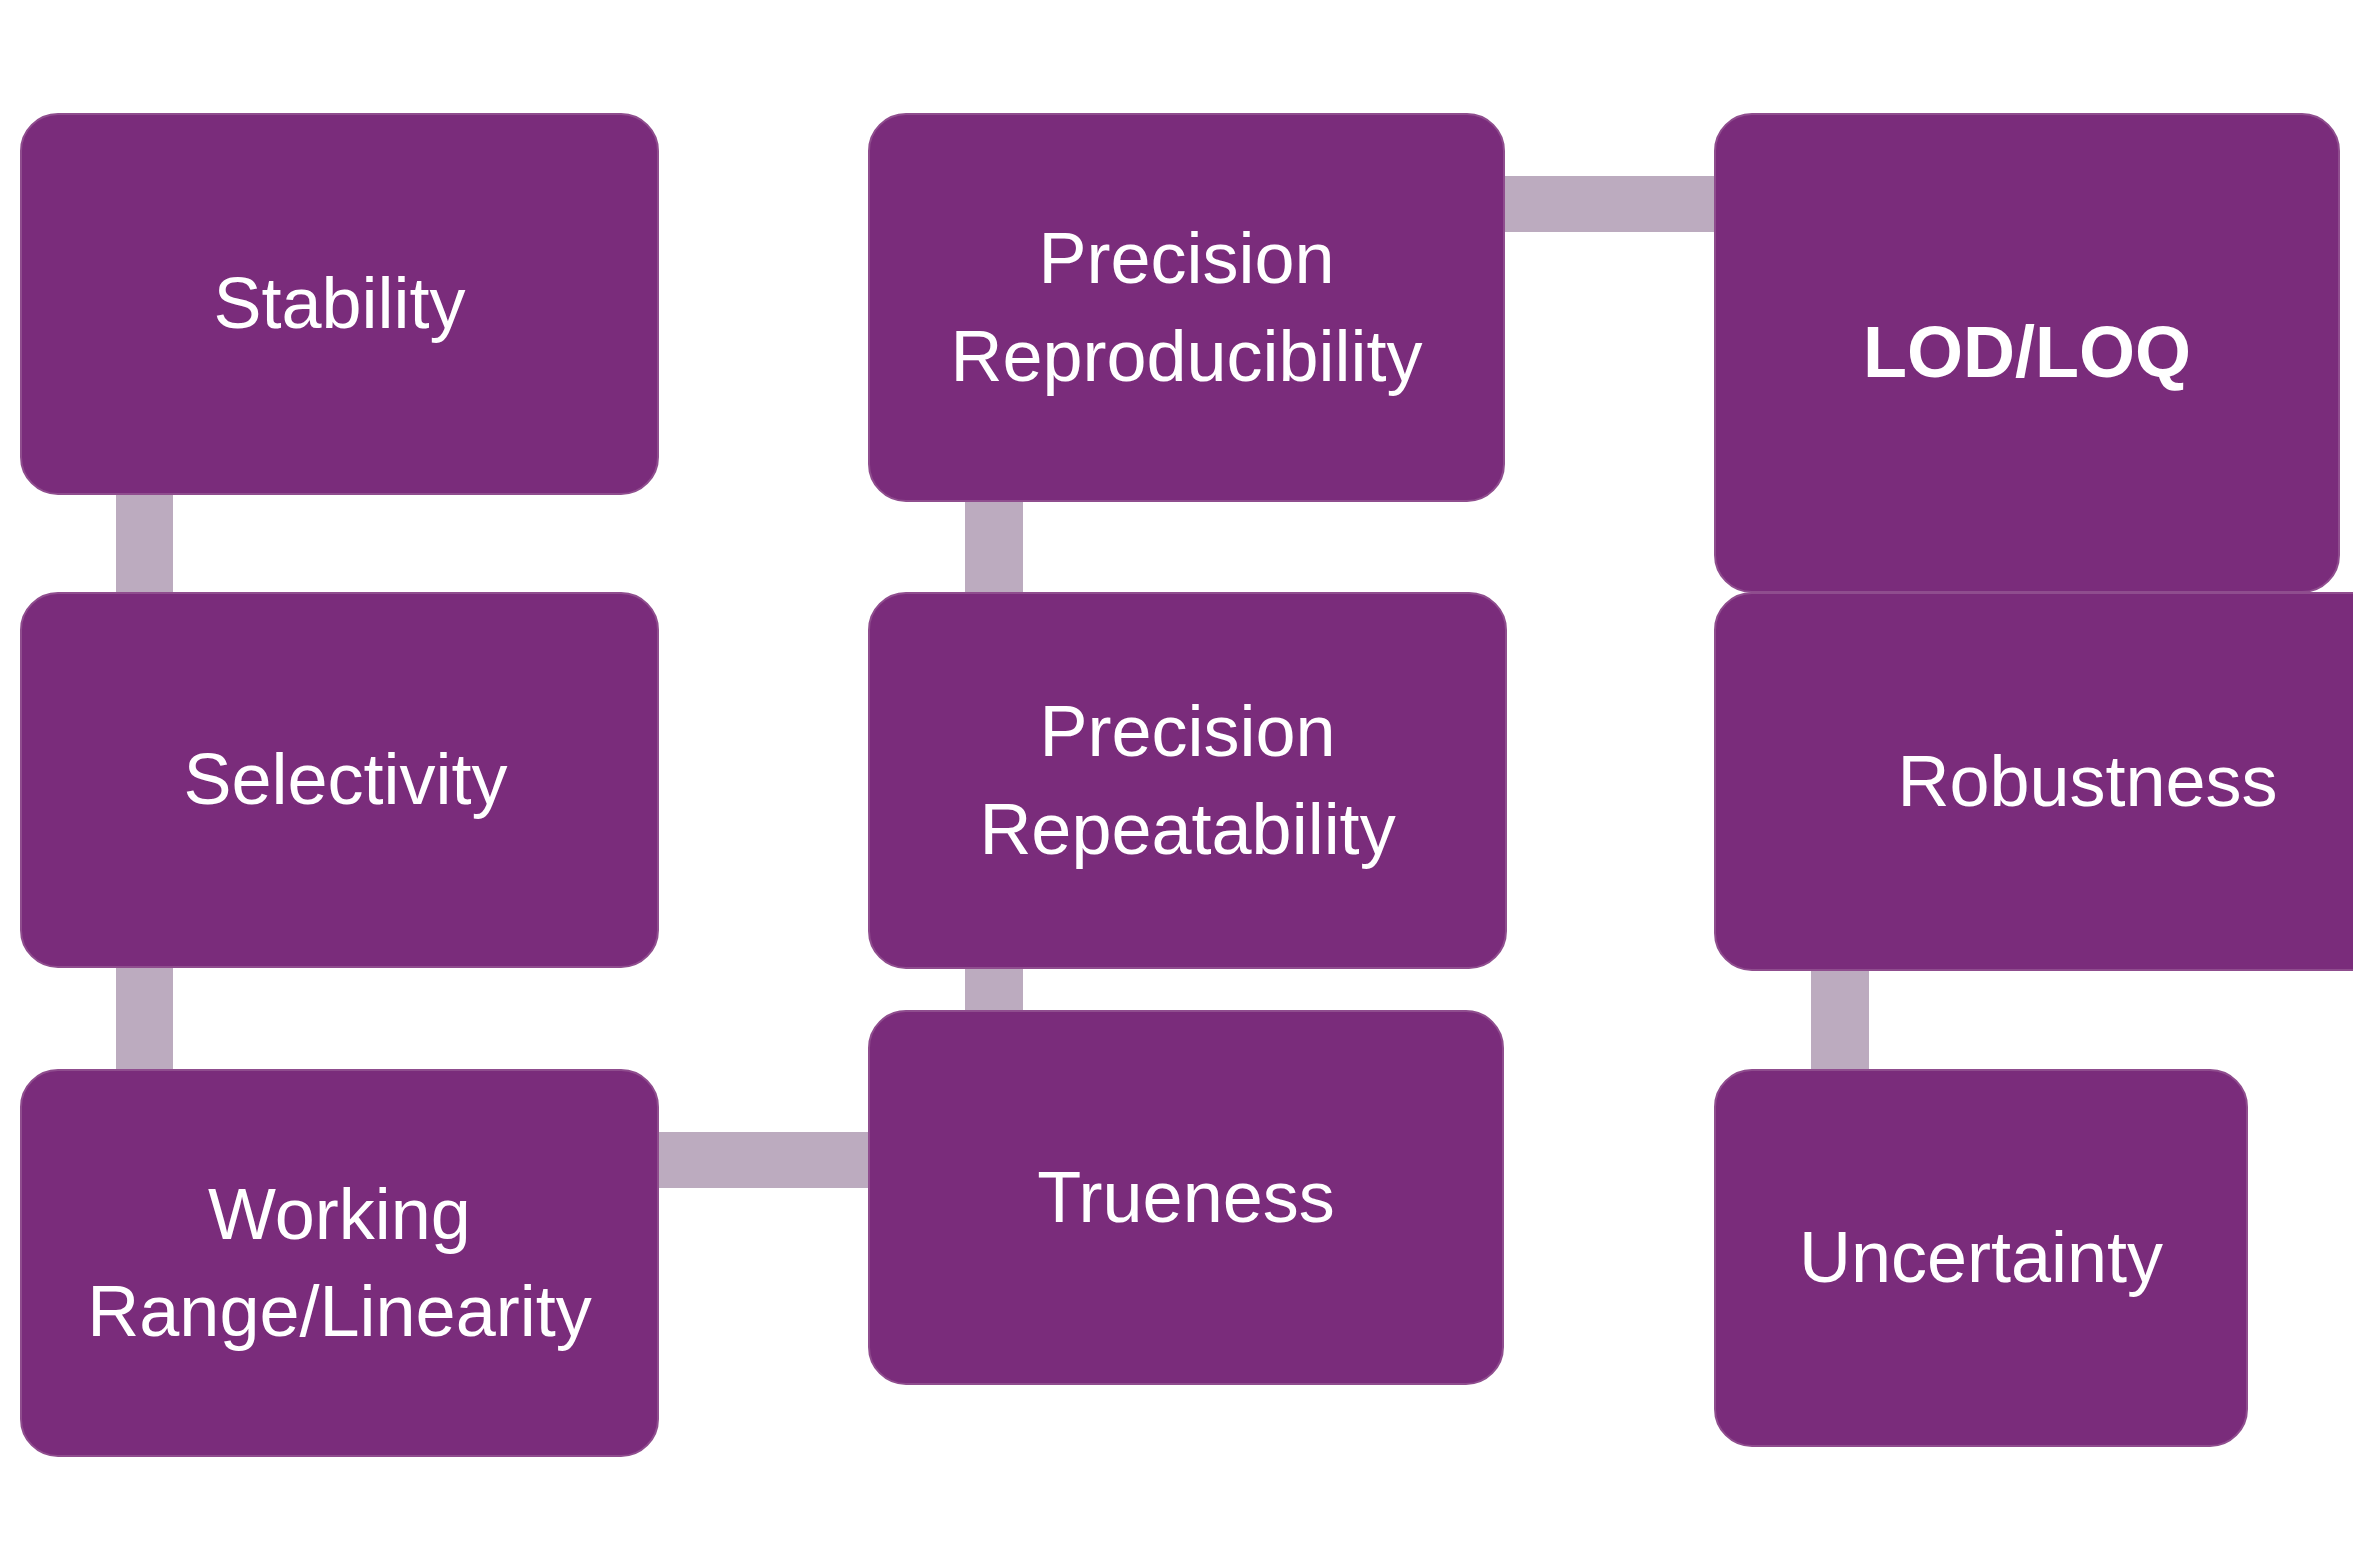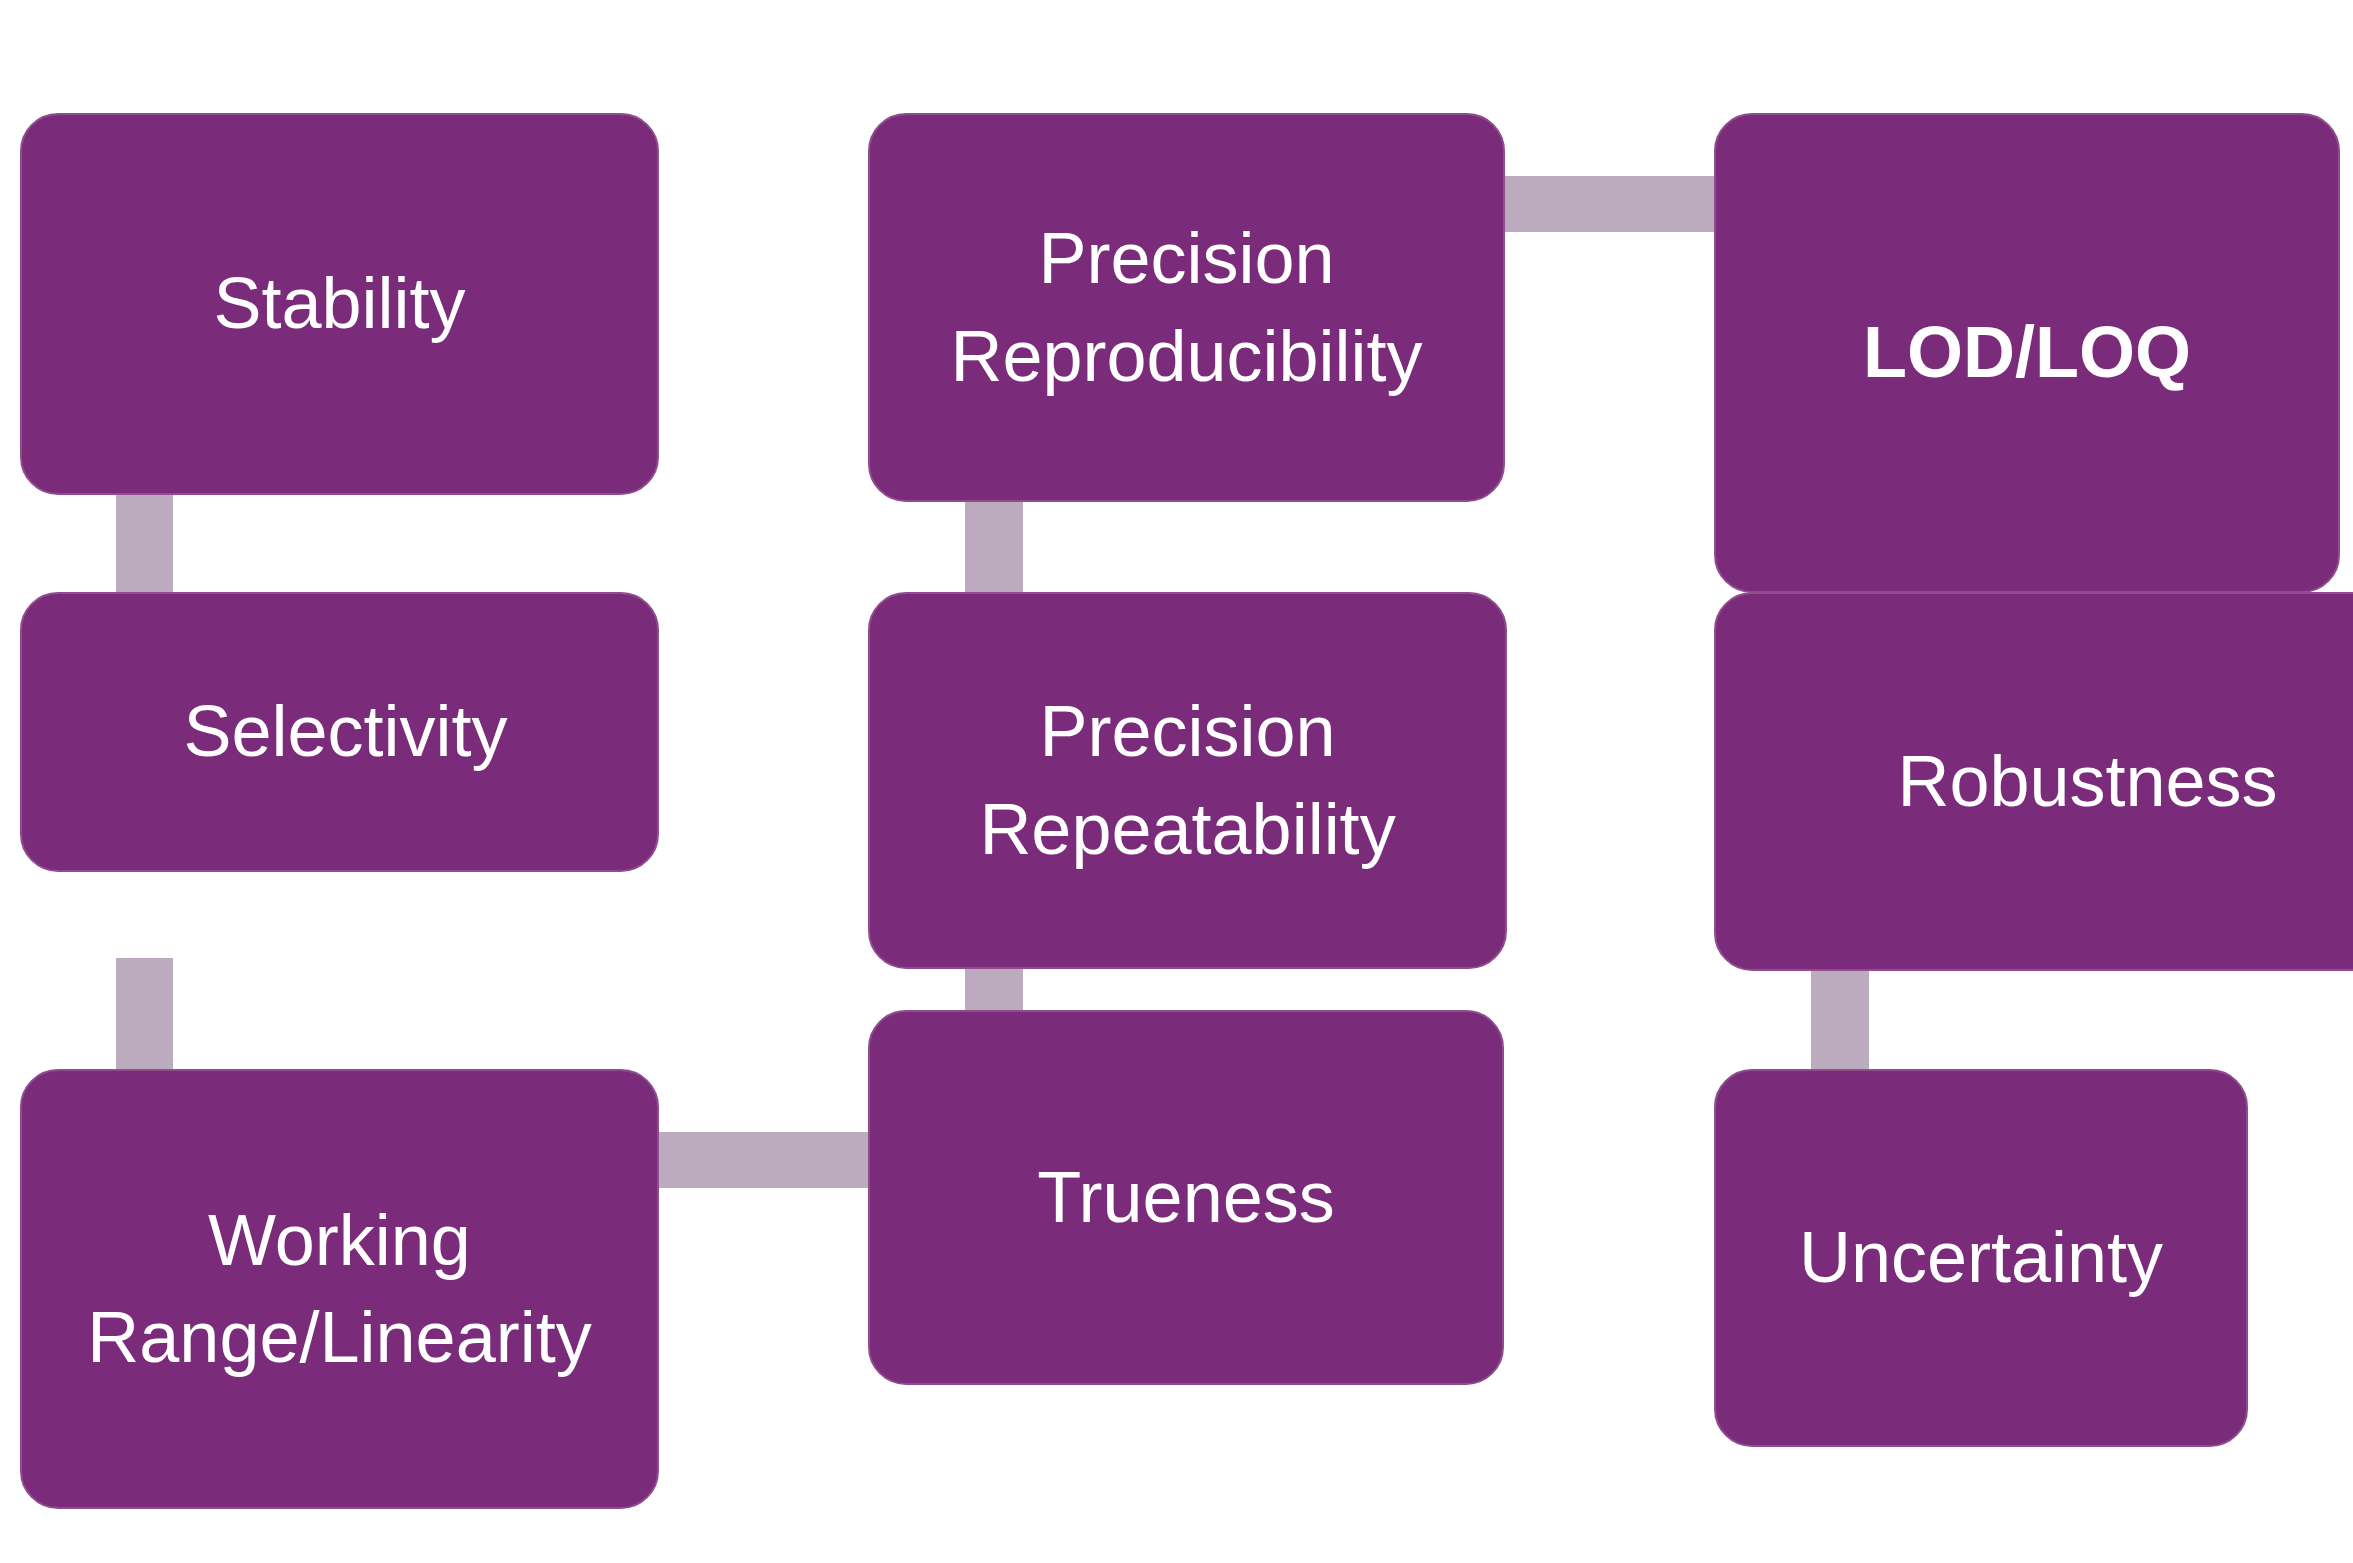--- a/index.html
+++ b/index.html
@@ -31,22 +31,22 @@
     white-space: pre-line;
     z-index: 2;
   }
   .connector {
     position: absolute;
     background: #BCABBF;
     z-index: 1;
   }
   
   .n-stability       { left: 20px;   top: 113px;  width: 639px; height: 382px; }
-  .n-selectivity     { left: 20px;   top: 592px;  width: 639px; height: 280px; padding-left: 12px; }
-  .n-working-range   { left: 20px;   top: 1069px; width: 639px; height: 440px; }
+  .n-selectivity     { left: 20px;   top: 592px;  width: 639px; height: 376px; padding-left: 12px; }
+  .n-working-range   { left: 20px;   top: 1069px; width: 639px; height: 388px; }
   .n-reproducibility { left: 868px; top: 113px;  width: 637px; height: 389px; }
   .n-repeatability   { left: 868px; top: 592px;  width: 639px; height: 377px; }
   .n-trueness        { left: 868px; top: 1010px; width: 636px; height: 375px; }
   .n-lod-loq         { left: 1714px; top: 113px;  width: 626px; height: 480px; font-weight: bold; }
   .n-robustness      { left: 1714px; top: 592px;  width: 747px; height: 379px; }
   .n-uncertainty     { left: 1714px; top: 1069px; width: 534px; height: 378px; }
   
   .c-stability-selectivity      { left: 116px;  top: 485px;  width: 57px;  height: 115px; }
   .c-selectivity-working        { left: 116px;  top: 958px; width: 57px;  height: 119px; }
   .c-working-trueness           { left: 650px;  top: 1132px; width: 226px; height: 56px;  }

